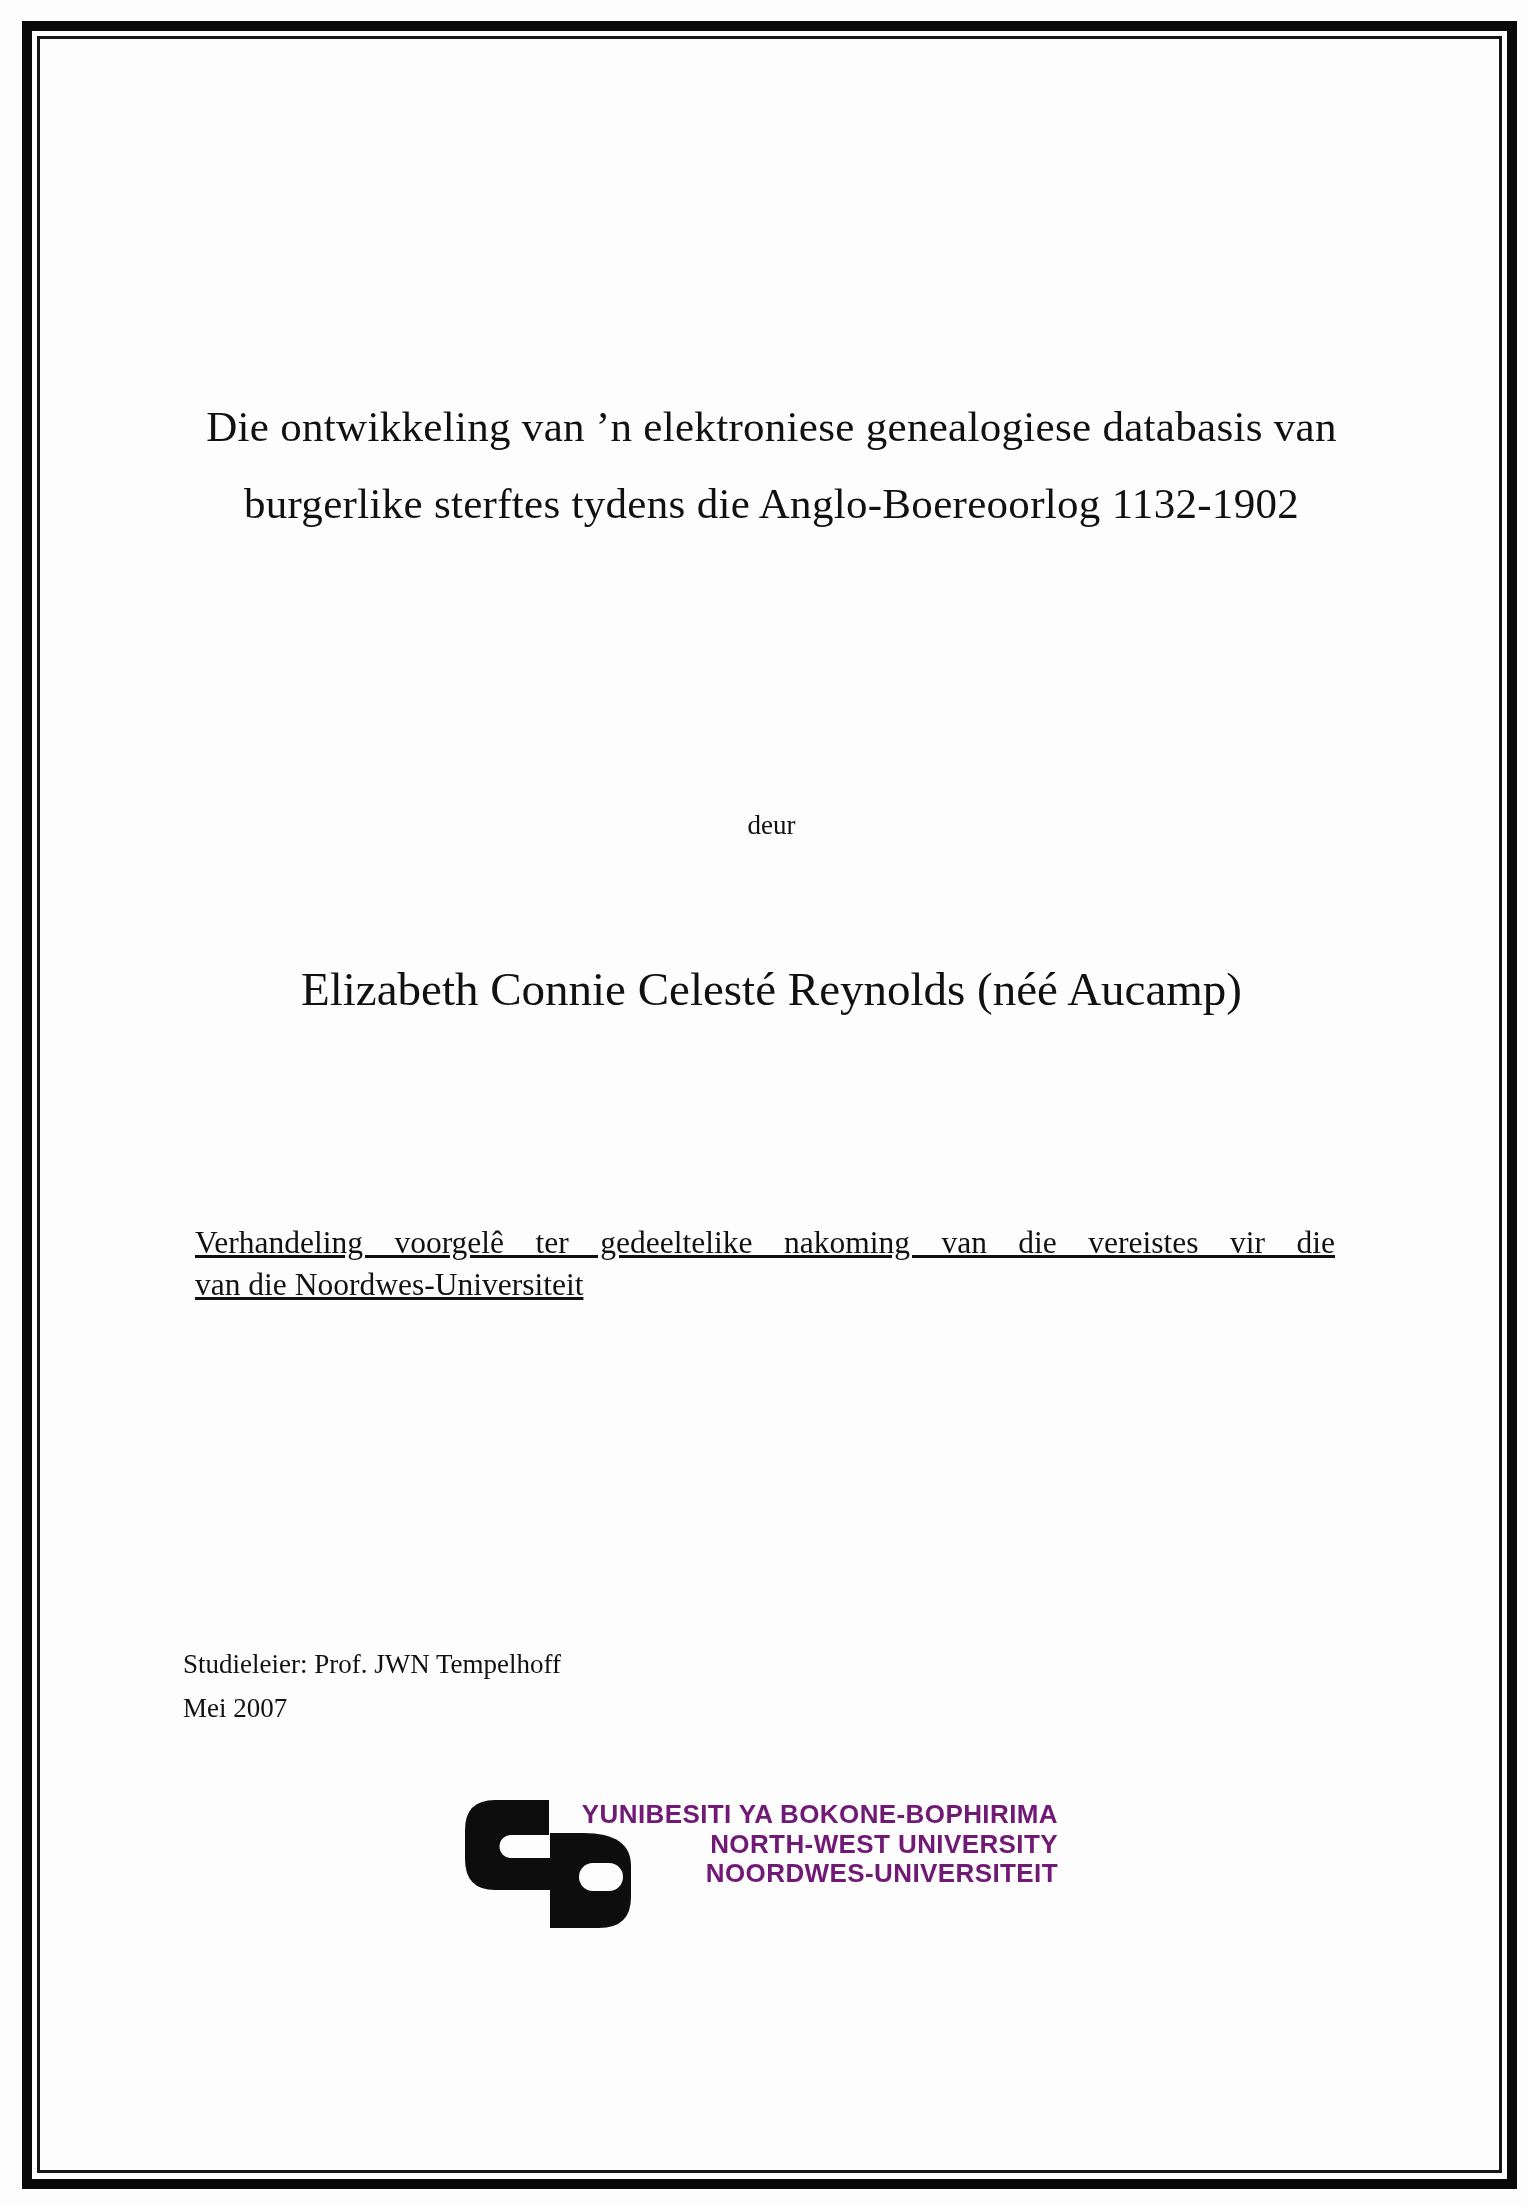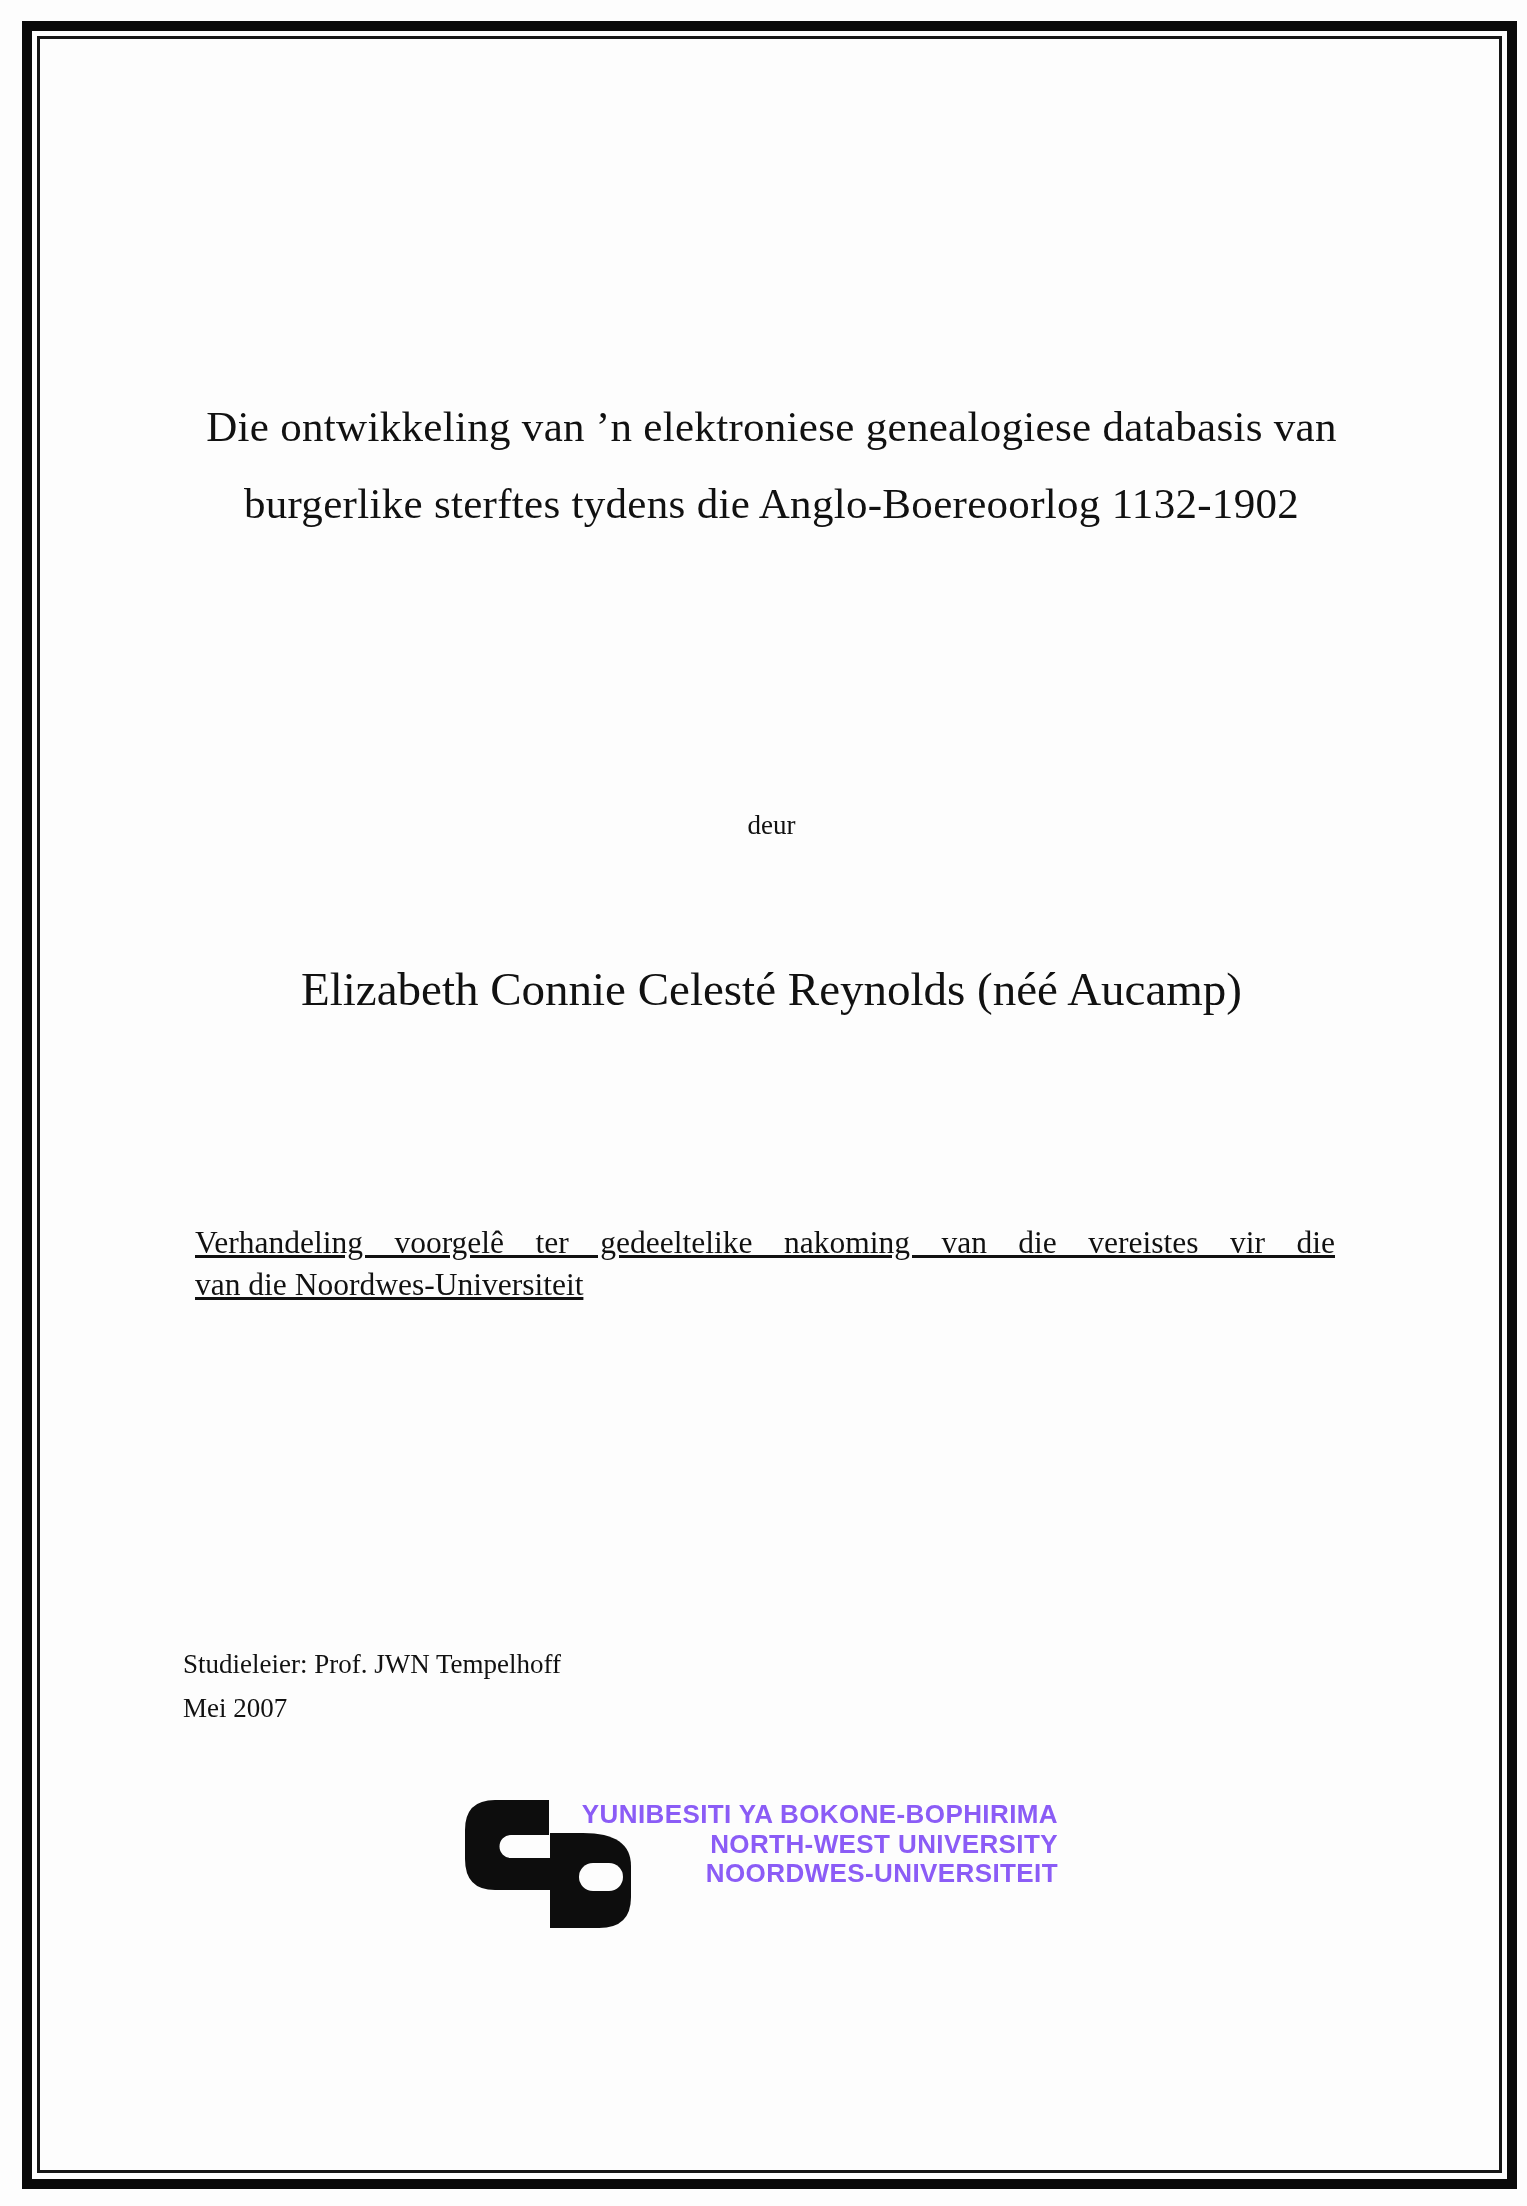--- a/index.html
+++ b/index.html
@@ -81,21 +81,21 @@
   .logo-text {
     position: absolute;
     top: 4px; left: 118px;
     width: 477px;
     text-align: right;
     font-family: "Liberation Sans", "DejaVu Sans", sans-serif;
     font-weight: 700;
     font-size: 26px;
     line-height: 29.5px;
     letter-spacing: 0.4px;
-    color: #8b5cf6;
+    color: #701a75;
   }
 </style>
 </head>
 <body>
 
 <div class="page">
 
   <div class="frame-outer"></div>
   <div class="frame-inner"></div>
 

